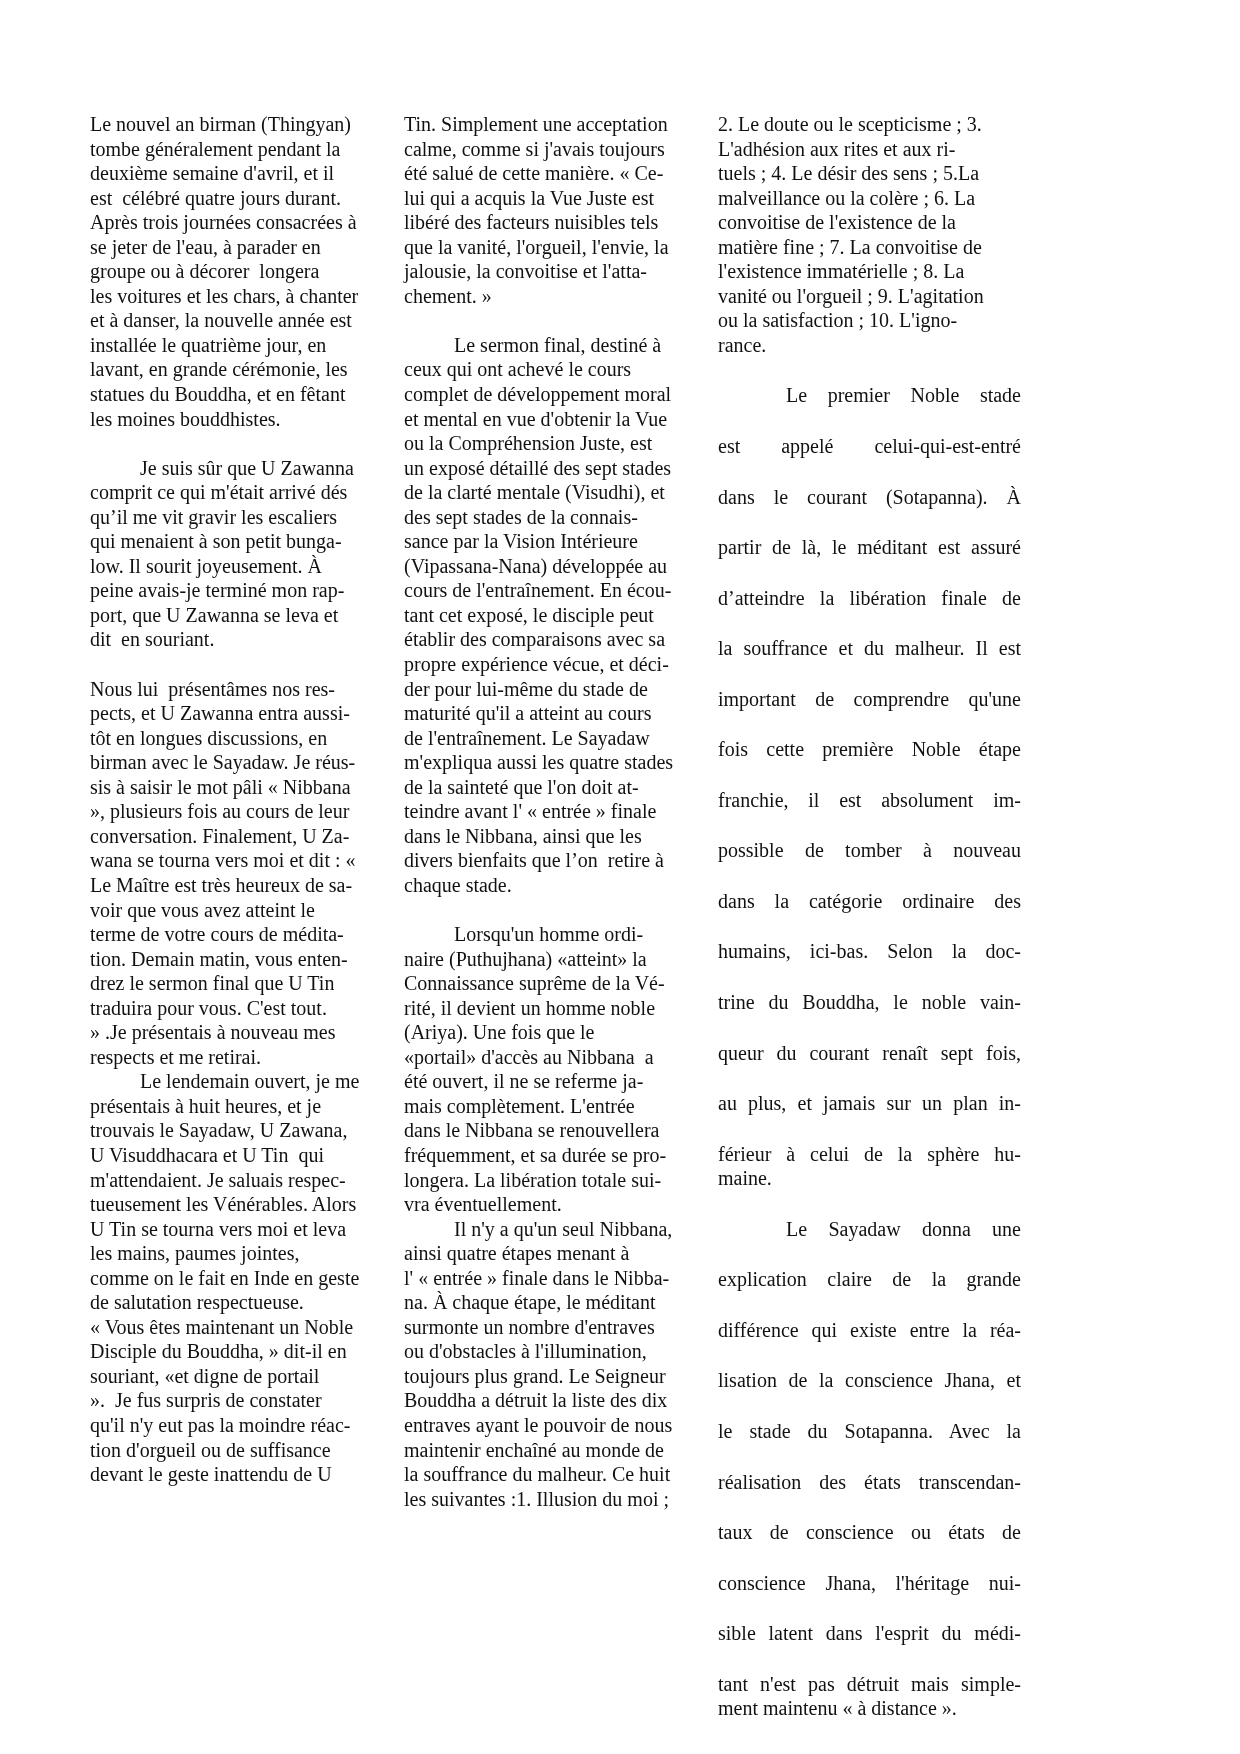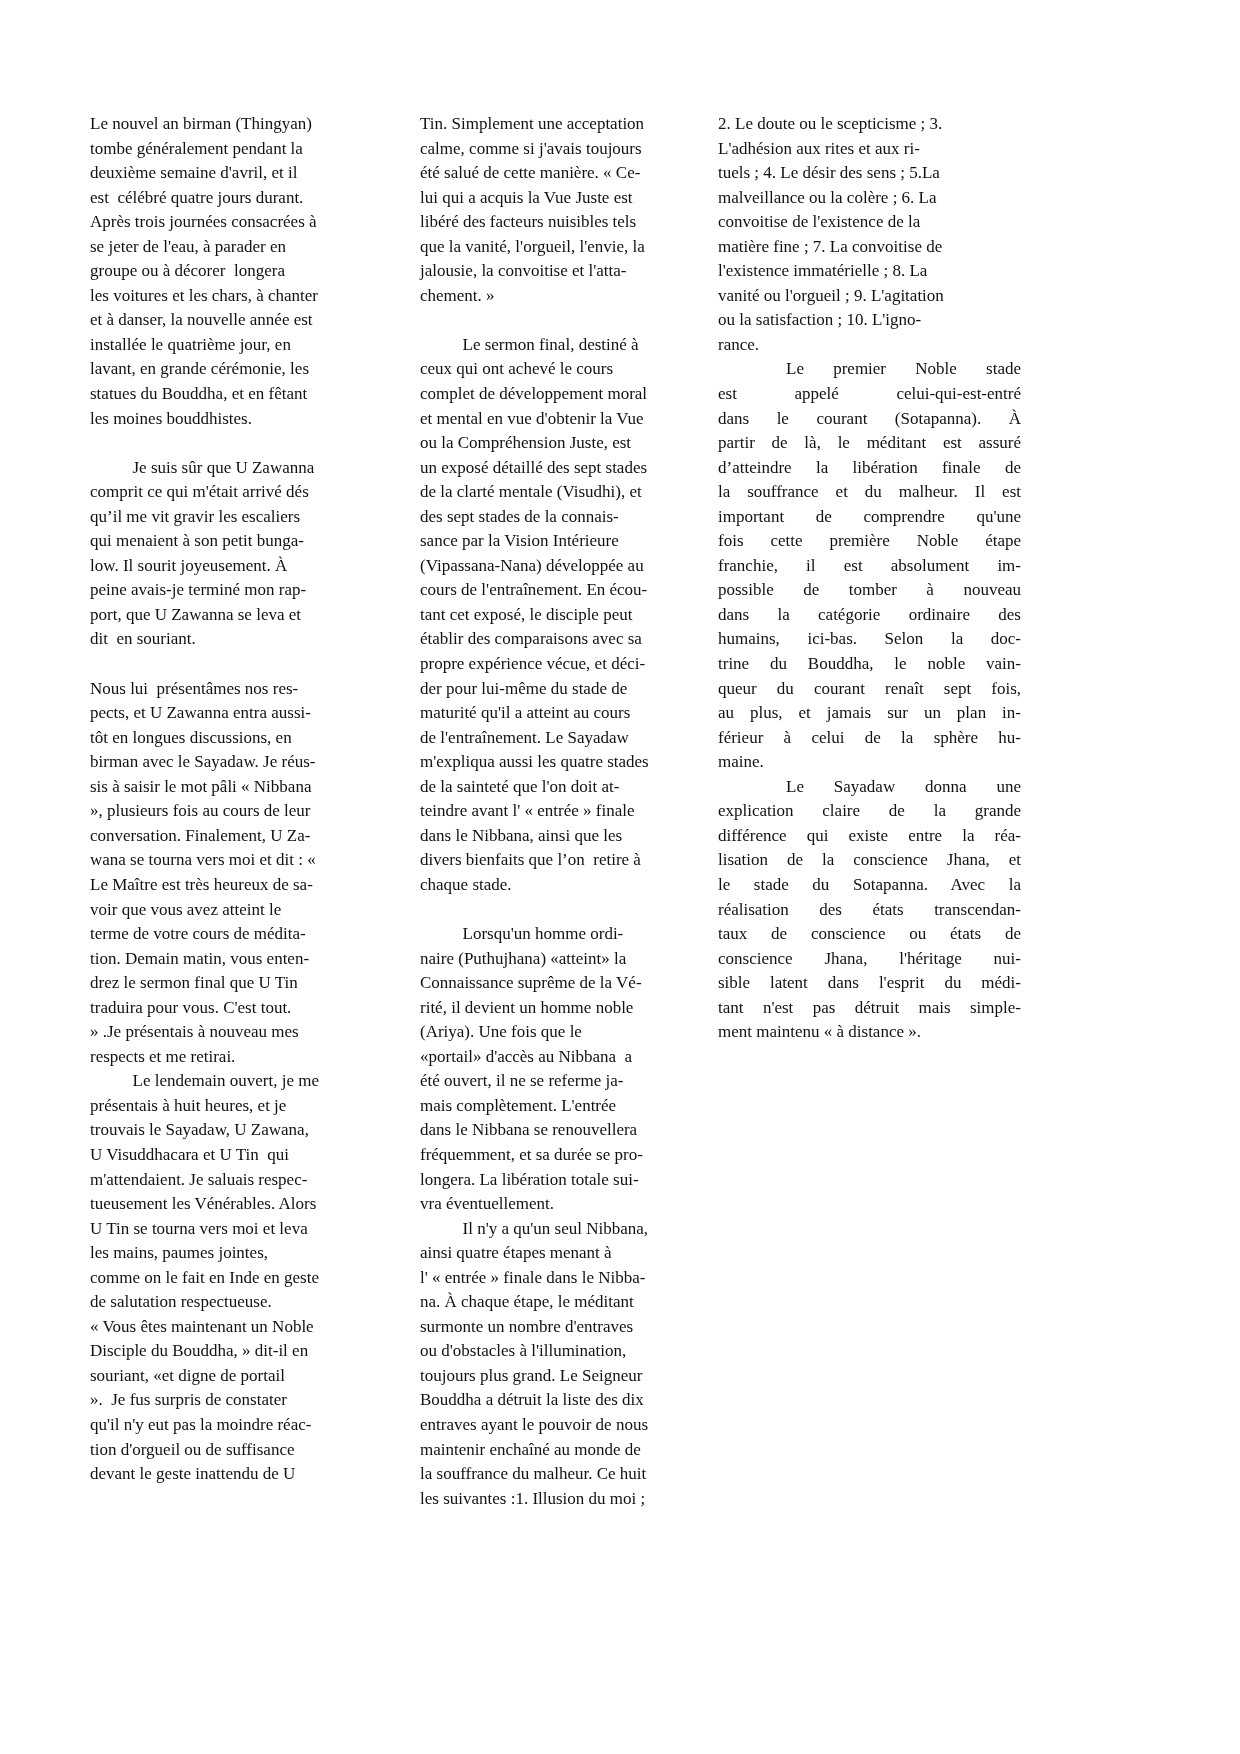--- a/index.html
+++ b/index.html
@@ -1,23 +1,23 @@
 <!DOCTYPE html>
 <html><head>
 <meta charset="utf-8">
 <style>
   html, body { margin: 0; padding: 0; background: #ffffff; }
   body { width: 1240px; height: 1754px; position: relative; overflow: hidden;
          font-family: "Liberation Serif", "DejaVu Serif", serif; color: #111; }
-  .col { position: absolute; top: 112px; font-size: 17px; line-height: 24.55px; }
+  .col { position: absolute; top: 112px; font-size: 20px; line-height: 24.55px; }
   #col-1 { left: 90px; width: 310px; }
-  #col-2 { left: 420px; width: 305px; }
+  #col-2 { left: 404px; width: 305px; }
   #col-3 { left: 718px; width: 303px; }
   .line { white-space: pre; display: block; height: 24.55px; }
-  .line.just { text-align: justify; text-align-last: justify; white-space: normal; }
+  .line.just { text-align: justify; text-align-last: justify; white-space: normal; margin-top: 26px; }
 </style>
 </head>
 <body>
 
 <div id="col-1" class="col">
     <span class="line">Le nouvel an birman (Thingyan)</span>
     <span class="line">tombe généralement pendant la</span>
     <span class="line">deuxième semaine d'avril, et il</span>
     <span class="line">est  célébré quatre jours durant.</span>
     <span class="line">Après trois journées consacrées à</span>

